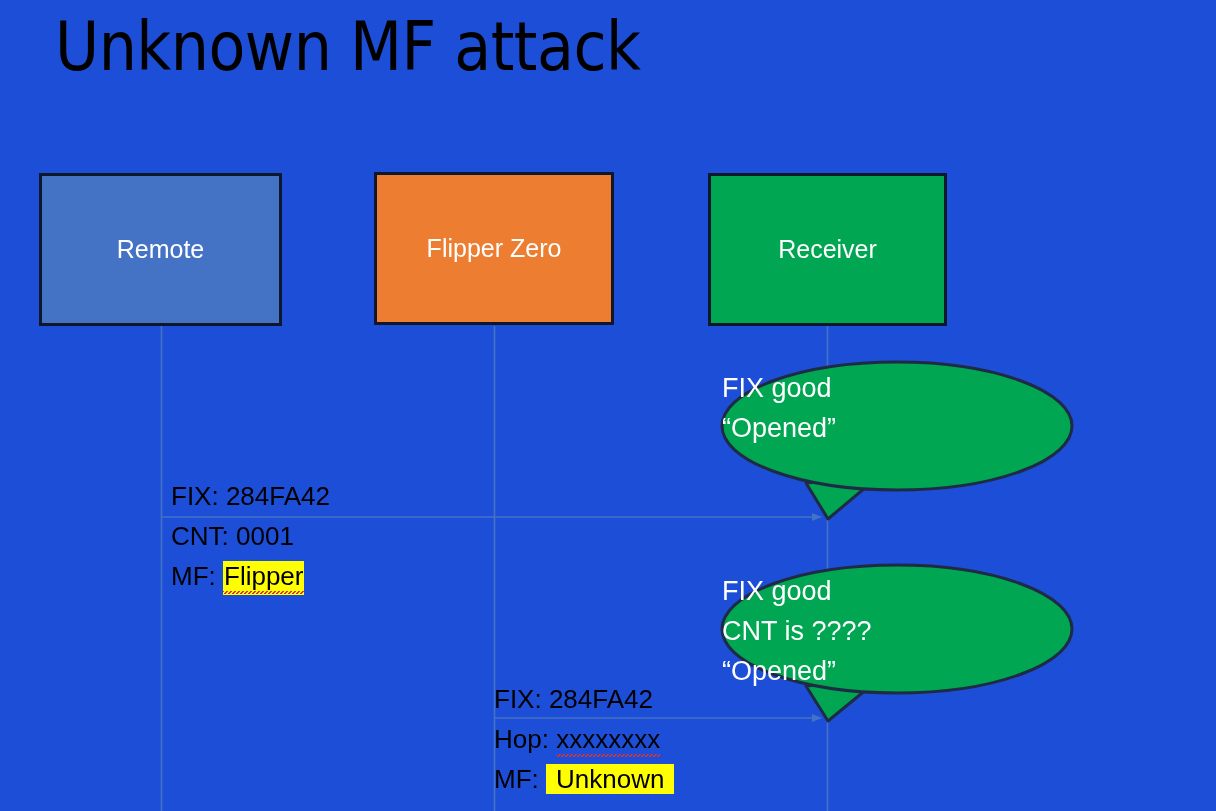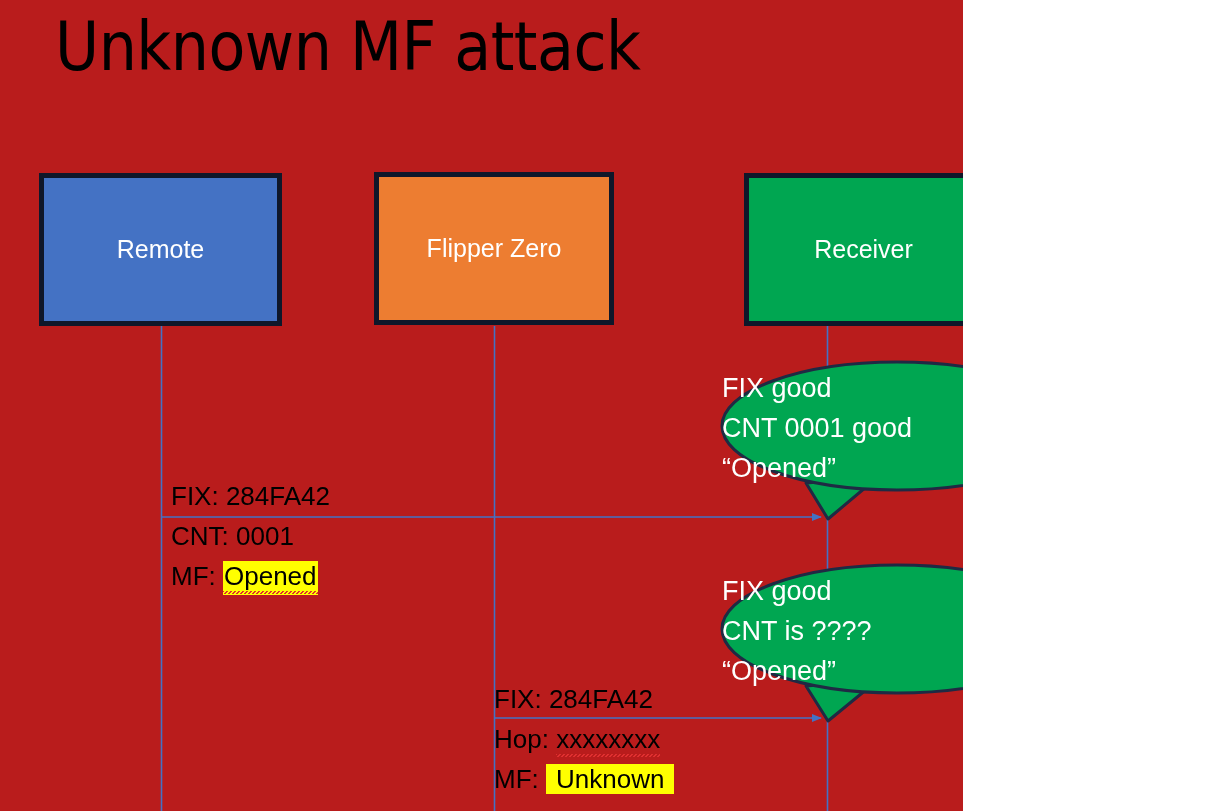--- a/index.html
+++ b/index.html
@@ -5,23 +5,23 @@
   html, body {
     margin: 0;
     padding: 0;
     background: #ffffff;
   }
   body {
     font-family: "Liberation Sans", "DejaVu Sans", sans-serif;
   }
   #slide {
     position: relative;
-    width: 963px;
+    width: 1216px;
     height: 811px;
-    background: #b91c1c;
+    background: #1d4ed8;
     overflow: hidden;
   }
   #slide svg.layer {
     position: absolute;
     left: 0;
     top: 0;
     width: 1216px;
     height: 811px;
   }
 
@@ -36,37 +36,37 @@
     letter-spacing: -0.5px;
     white-space: nowrap;
     font-family: "DejaVu Sans Condensed", "Liberation Sans Narrow", "Liberation Sans", sans-serif;
     font-stretch: condensed;
   }
 
   
   .actor-box {
     position: absolute;
     box-sizing: border-box;
-    border: 5px solid #0f172a;
+    border: 3px solid #0f172a;
     display: flex;
     align-items: center;
     justify-content: center;
   }
   .actor-label {
     color: #ffffff;
     font-size: 25px;
     font-weight: 400;
     line-height: 1.1;
     text-align: center;
     white-space: nowrap;
   }
 
   #box-remote   { left: 39px;  top: 173px; width: 243px; height: 153px; }
   #box-flipper  { left: 374px; top: 172px; width: 240px; height: 153px; }
-  #box-receiver { left: 744px; top: 173px; width: 239px; height: 153px; }
+  #box-receiver { left: 708px; top: 173px; width: 239px; height: 153px; }
 
   
   .msg-text {
     position: absolute;
     font-size: 26px;
     color: #000000;
     line-height: 40px;
     white-space: nowrap;
   }
   .msg-line { display: block; }
@@ -153,32 +153,31 @@
     <span class="actor-label">Flipper Zero</span>
   </div>
 
   <div id="box-receiver" class="actor-box" style="background:#00A651;">
     <span class="actor-label">Receiver</span>
   </div>
 
   <div id="msg1" class="msg-text">
     <span class="msg-line"><span>FIX: </span><span>284FA42</span></span>
     <span class="msg-line"><span>CNT: </span><span>0001</span></span>
-    <span class="msg-line"><span>MF: </span><span class="squiggle-on-hl">Opened</span></span>
+    <span class="msg-line"><span>MF: </span><span class="squiggle-on-hl">Flipper</span></span>
   </div>
 
   <div id="msg2" class="msg-text">
     <span class="msg-line"><span>FIX: </span><span>284FA42</span></span>
     <span class="msg-line"><span>Hop: </span><span class="squiggle">xxxxxxxx</span></span>
     <span class="msg-line"><span>MF: </span><span class="hl">Unknown</span></span>
   </div>
 
   <div id="bubble1-text" class="bubble-text">
     <div>FIX good</div>
-    <div>CNT 0001 good</div>
     <div>“Opened”</div>
   </div>
 
   <div id="bubble2-text" class="bubble-text">
     <div>FIX good</div>
     <div>CNT is ????</div>
     <div>“Opened”</div>
   </div>
 
 </div>

